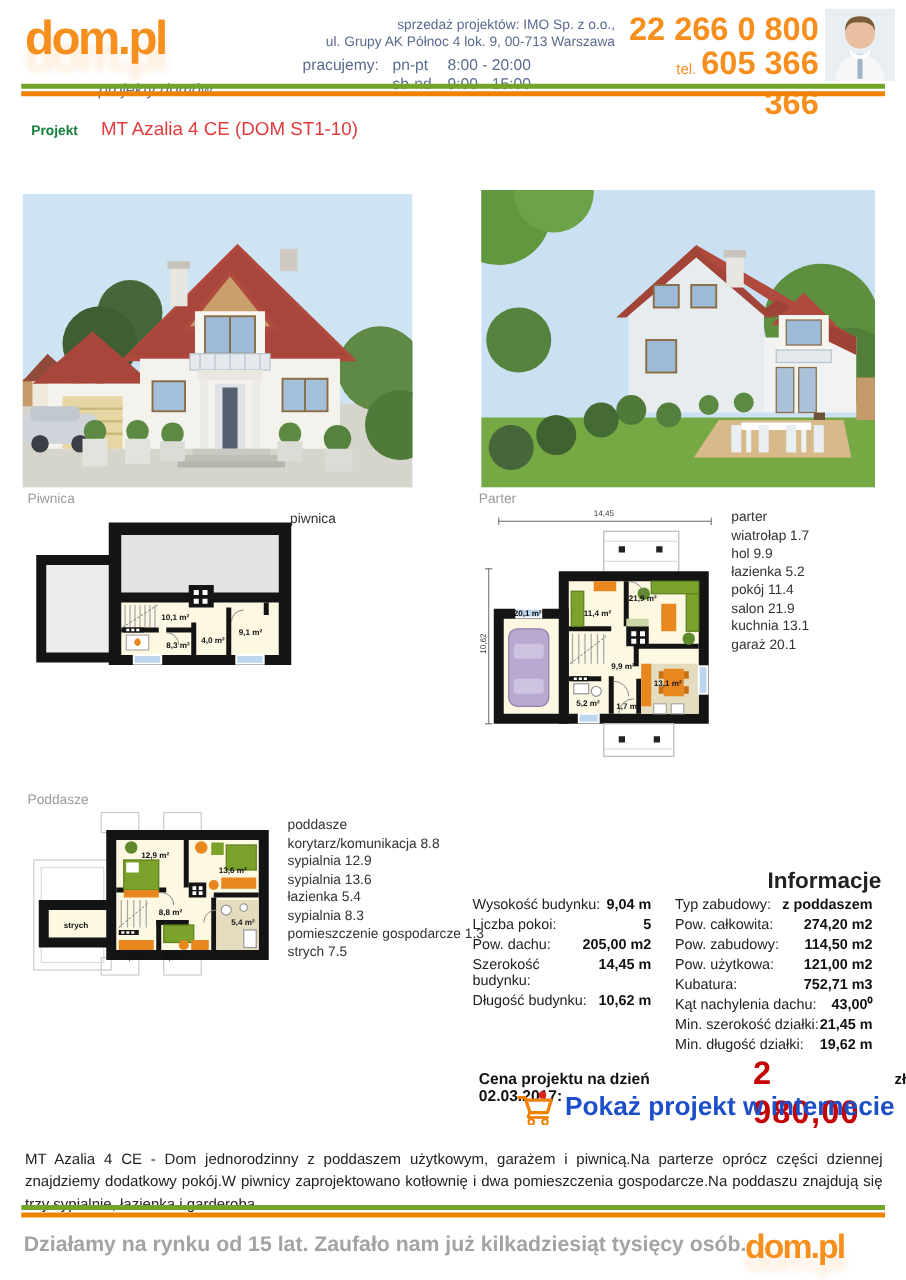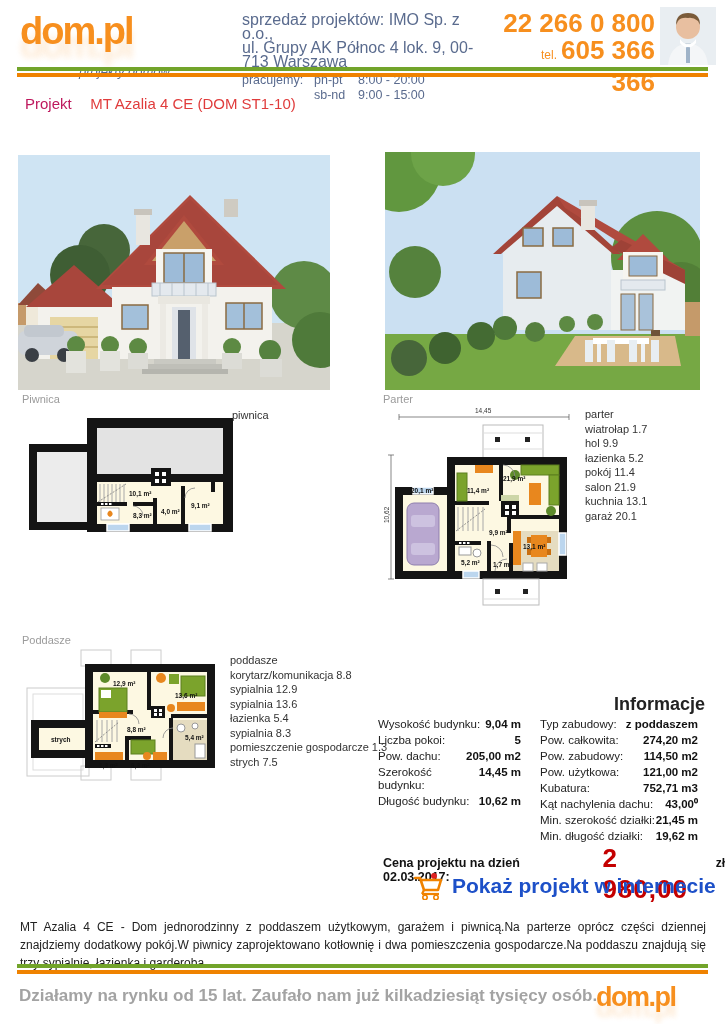--- a/index.html
+++ b/index.html
@@ -4,30 +4,30 @@
 <style>
   html,body{margin:0;padding:0;background:#fff;}
   #page{position:relative;width:725px;height:1024px;background:#fff;overflow:hidden;
         font-family:"Liberation Sans", sans-serif;color:#333;}
   .abs{position:absolute;}
 
   
   .logo-main{font-weight:bold;font-size:38px;letter-spacing:-2px;color:#f78f1e;line-height:1;
              text-shadow:0 14px 6px rgba(247,143,30,0.18);}
   .logo-tag{font-style:italic;color:#5a6b8e;font-size:13px;text-align:right;margin-top:14px;}
-  .contact{color:#5a6b8e;font-size:16px;line-height:14px;}
+  .contact{color:#5a6b8e;font-size:11px;line-height:14px;text-align:right;}
   .hours{color:#5a6b8e;font-size:12.5px;line-height:15px;margin-top:4px;display:grid;
          grid-template-columns:72px 44px auto;}
   .phones{text-align:right;color:#f78f1e;font-weight:bold;line-height:27px;}
   .phone-big{font-size:26px;letter-spacing:0px;}
   .tel-small{font-size:12px;font-weight:normal;margin-right:4px;margin-left:48px;}
   .hr-green{height:4px;background:#72a42a;}
   .hr-orange{height:4px;background:#ef8200;}
 
-  .proj-label{font-size:15px;color:#be185d;}
+  .proj-label{font-size:11px;color:#15803d;font-weight:bold;}
   .proj-name{font-size:15px;color:#e03c3c;margin-left:14px;}
 
   .plan-title{font-size:11px;color:#9b9b9b;}
   .plan-caption{font-size:11px;color:#333;}
   .legend{font-size:11px;color:#333;line-height:14.5px;}
 
   .info-title{font-size:18px;font-weight:bold;color:#222;text-align:right;}
   .itable{display:flex;flex-direction:column;gap:3px;}
   .irow{display:flex;justify-content:space-between;font-size:11.5px;line-height:13px;}
   .ilabel{color:#222;}

